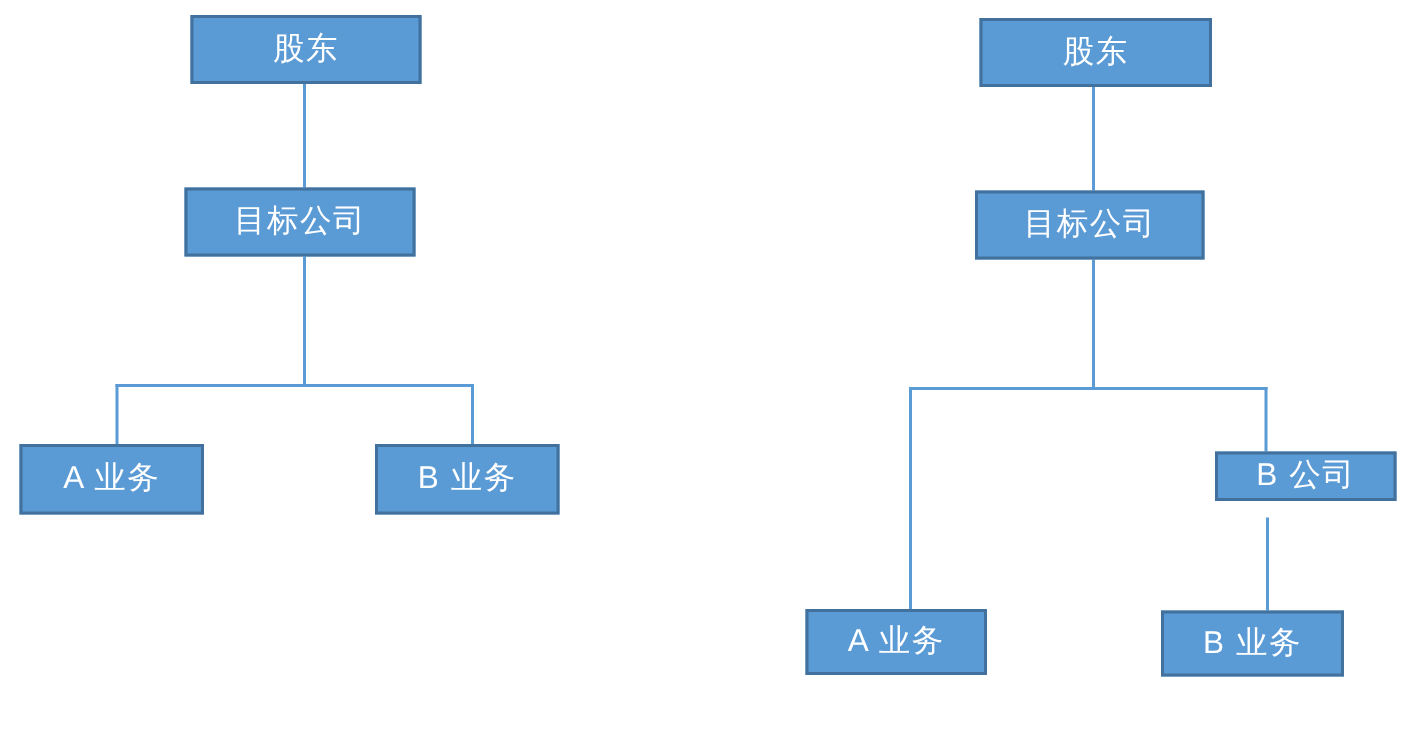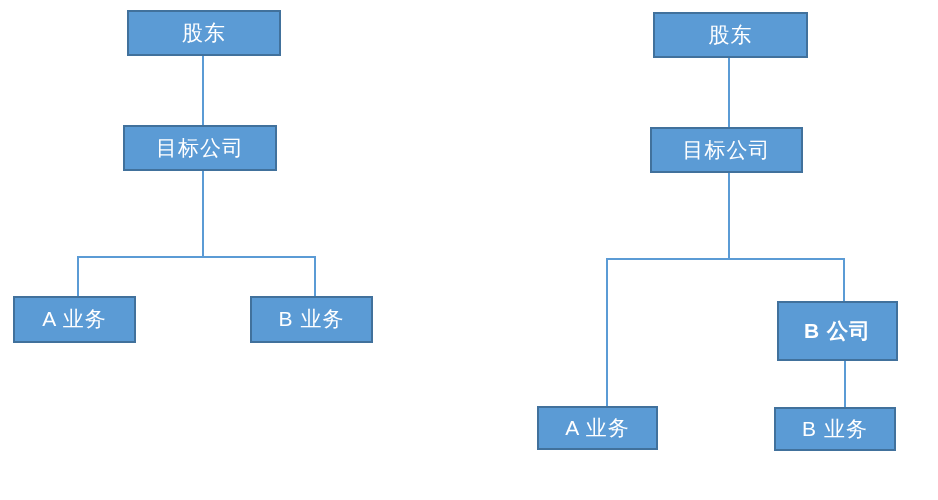--- a/index.html
+++ b/index.html
@@ -49,21 +49,21 @@
 
   .l-c1 { left: 202px; top: 56px;  width: 2px;   height: 69px; }  
   .l-c2 { left: 202px; top: 171px; width: 2px;   height: 85px; }  
   .l-h1 { left: 77px;  top: 256px; width: 239px; height: 2px;  }  
   .l-c3 { left: 77px;  top: 256px; width: 2px;   height: 40px; }  
   .l-c4 { left: 314px; top: 256px; width: 2px;   height: 40px; }  
 
   
   .r-shareholder { left: 653px; top: 12px;  width: 155px; height: 46px; }
   .r-target      { left: 650px; top: 127px; width: 153px; height: 46px; }
-  .r-company-b   { left: 777px; top: 301px; width: 121px; height: 60px; font-weight: bold; }
+  .r-company-b   { left: 810px; top: 301px; width: 121px; height: 33px; }
   .r-biz-a       { left: 537px; top: 406px; width: 121px; height: 44px; }
   .r-biz-b       { left: 774px; top: 407px; width: 122px; height: 44px; }
 
   .r-c1 { left: 728px; top: 58px;  width: 2px;   height: 69px;  } 
   .r-c2 { left: 728px; top: 173px; width: 2px;   height: 85px;  } 
   .r-h1 { left: 606px; top: 258px; width: 239px; height: 2px;   } 
   .r-c3 { left: 606px; top: 258px; width: 2px;   height: 148px; } 
   .r-c4 { left: 843px; top: 258px; width: 2px;   height: 43px;  } 
   .r-c5 { left: 844px; top: 345px; width: 2px;   height: 62px;  } 
 </style>

